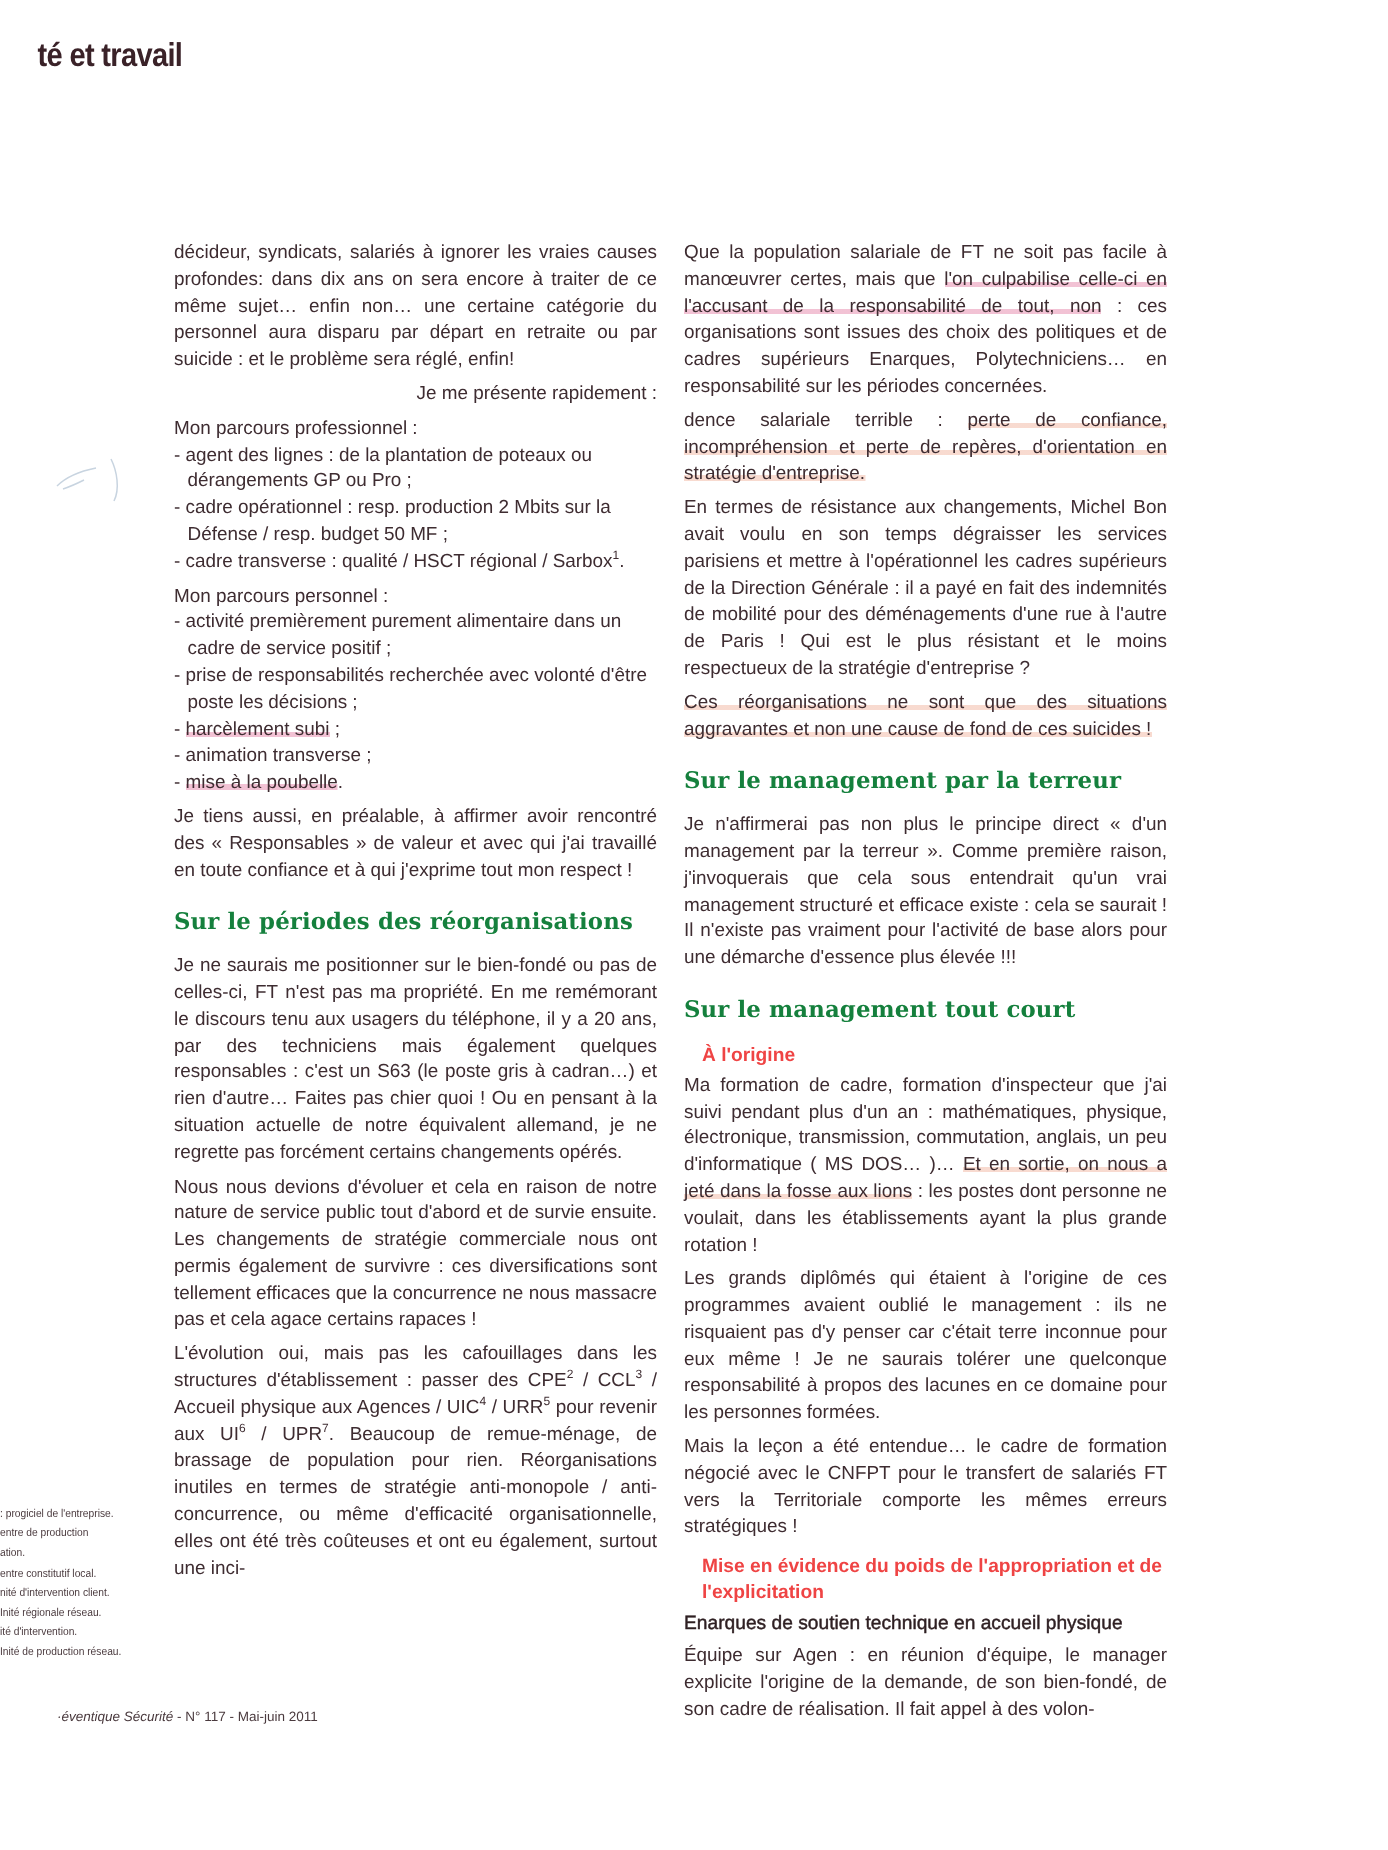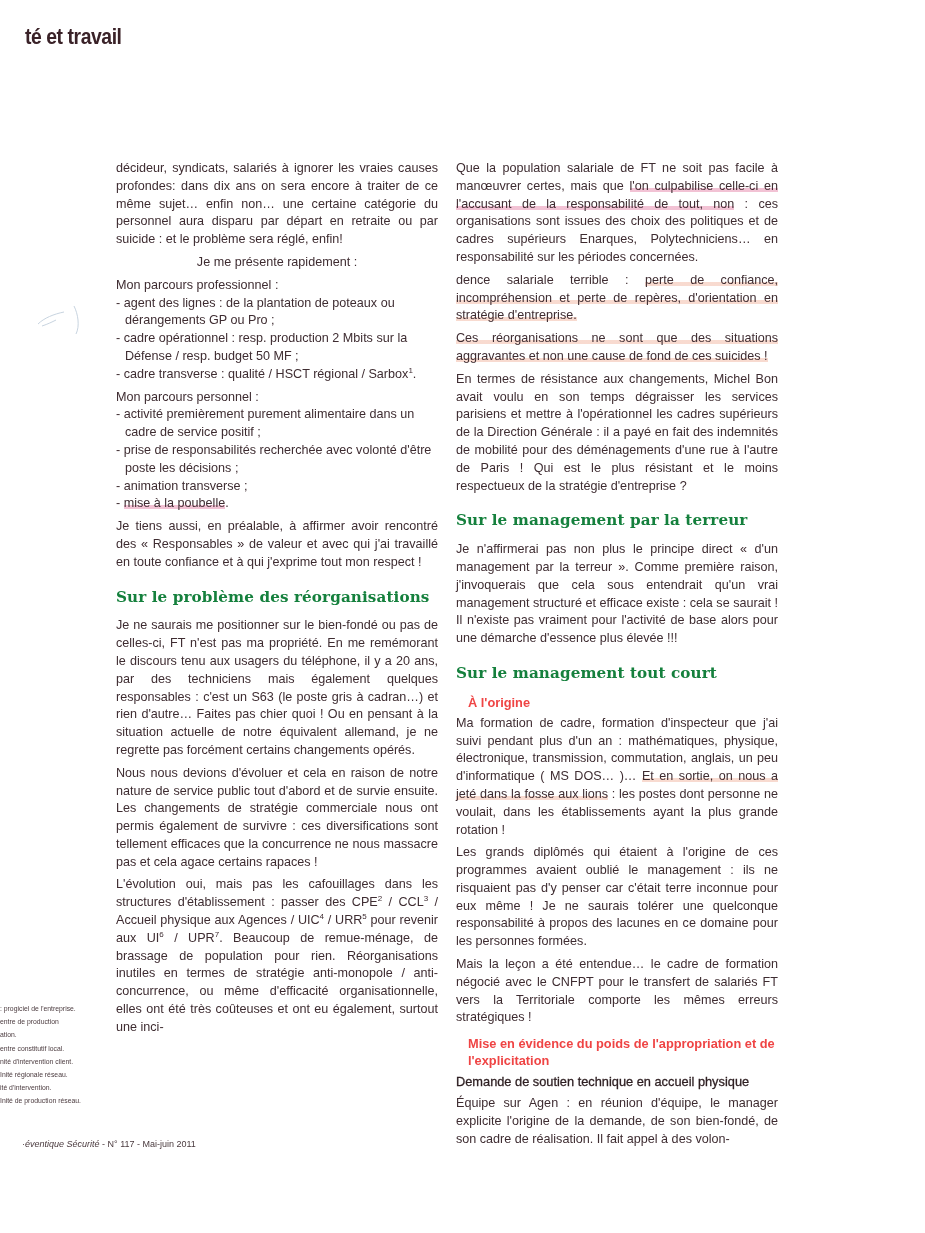--- a/index.html
+++ b/index.html
@@ -5,35 +5,35 @@
   html, body { margin: 0; padding: 0; background: #ffffff; }
   body { width: 925px; height: 1233px; position: relative; overflow: hidden;
          font-family: "Liberation Sans", "DejaVu Sans", sans-serif; color: #3e2c31; }
   .running-head { position: absolute; left: 25px; top: 24px; font-size: 22px; font-weight: bold;
                   letter-spacing: -0.5px; color: #3a2228; transform: scaleX(0.88); transform-origin: left top;
                   font-family: "Liberation Sans", sans-serif; }
   .col { position: absolute; top: 160px; width: 322px; font-size: 12.6px; line-height: 17.8px; }
   .col-left { left: 116px; }
   .col-right { left: 456px; }
   .col p { margin: 0 0 5px 0; text-align: justify; hyphens: manual; }
-  .col p.nojust { text-align: center; }
+  .col p.nojust { text-align: right; }
   .col ul { list-style: none; margin: 0 0 5px 0; padding: 0; }
   .col ul li { padding-left: 9px; text-indent: -9px; }
   .col ul li::before { content: "- "; }
   h2.section { font-family: "DejaVu Serif", "Liberation Serif", serif; font-weight: bold;
                font-size: 15.2px; color: #15803d; margin: 17px 0 11px 0; letter-spacing: 0.1px; }
   h3.sub { font-size: 12.8px; font-weight: bold; color: #ef4444; margin: 8px 0 4px 12px; line-height: 17px; }
   h4.subsub { font-size: 12.8px; font-weight: normal; color: #2e1f22; margin: 2px 0 4px 0; -webkit-text-stroke: 0.3px #2e1f22; }
   .hl { background: linear-gradient(transparent 62%, rgba(226,120,160,0.45) 62%, rgba(226,120,160,0.45) 90%, transparent 90%); }
   .hl-orange { background: linear-gradient(transparent 62%, rgba(235,150,120,0.35) 62%, rgba(235,150,120,0.35) 90%, transparent 90%); }
   sup { font-size: 8px; line-height: 0; }
   .footnotes { position: absolute; left: 0; top: 1002px; font-size: 7.6px; line-height: 13.2px; color: #4a3a3e;
                font-family: "Liberation Sans", sans-serif; transform: scaleX(0.9); transform-origin: left top; }
   .footnotes div { white-space: nowrap; }
-  .footer { position: absolute; left: 22px; top: 1139px; font-size: 9px; color: #4a3a3e; }
+  .footer { position: absolute; left: 38px; top: 1139px; font-size: 9px; color: #4a3a3e; }
   .footer .mag { font-style: italic; }
   .pencil { position: absolute; left: 34px; top: 300px; width: 60px; height: 40px; }
 </style>
 </head>
 <body>
 
 <div class="running-head">té et travail</div>
 
 <svg class="pencil" viewBox="0 0 60 40">
   <path d="M4 24 C10 18, 20 14, 30 12 M8 26 C14 24, 18 22, 22 20 M40 6 C44 14, 46 26, 42 34" stroke="#c8d4e0" stroke-width="1" fill="none"></path>
@@ -50,50 +50,51 @@
       <li>cadre opérationnel : resp. production 2 Mbits sur la Défense / resp. budget 50 MF ;</li>
       <li><span>cadre transverse : qualité / HSCT régional / Sarbox</span><sup>1</sup><span>.</span></li>
     </ul>
   </div>
 
   <div>
     <div>Mon parcours personnel :</div>
     <ul>
       <li>activité premièrement purement alimentaire dans un cadre de service positif ;</li>
       <li>prise de responsabilités recherchée avec volonté d'être poste les décisions ;</li>
+      <li><span class="hl">harcèlement subi</span><span> ;</span></li>
       <li>animation transverse ;</li>
       <li><span class="hl">mise à la poubelle</span><span>.</span></li>
     </ul>
   </div>
 
   <p>Je tiens aussi, en préalable, à affirmer avoir rencontré des « Responsables » de valeur et avec qui j'ai travaillé en toute confiance et à qui j'exprime tout mon respect !</p>
 
-  <h2 class="section">Sur le problème des réorganisations</h2>
+  <h2 class="section">Sur le périodes des réorganisations</h2>
   <p>Je ne saurais me positionner sur le bien-fondé ou pas de celles-ci, FT n'est pas ma propriété. En me remémorant le discours tenu aux usagers du téléphone, il y a 20 ans, par des techniciens mais également quelques responsables : c'est un S63 (le poste gris à cadran…) et rien d'autre… Faites pas chier quoi ! Ou en pensant à la situation actuelle de notre équivalent allemand, je ne regrette pas forcément certains changements opérés.</p>
   <p>Nous nous devions d'évoluer et cela en raison de notre nature de service public tout d'abord et de survie ensuite. Les changements de stratégie commerciale nous ont permis également de survivre : ces diversifications sont tellement efficaces que la concurrence ne nous massacre pas et cela agace certains rapaces !</p>
   <p><span>L'évolution oui, mais pas les cafouillages dans les structures d'établissement : passer des CPE</span><sup>2</sup><span> / CCL</span><sup>3</sup><span> / Accueil physique aux Agences / UIC</span><sup>4</sup><span> / URR</span><sup>5</sup><span> pour revenir aux UI</span><sup>6</sup><span> / UPR</span><sup>7</sup><span>. Beaucoup de remue-ménage, de brassage de population pour rien. Réorganisations inutiles en termes de stratégie anti-monopole / anti-concurrence, ou même d'efficacité organisationnelle, elles ont été très coûteuses et ont eu également, surtout une inci-</span></p>
 </div>
 
 <div class="col col-right">
   <p><span>Que la population salariale de FT ne soit pas facile à manœuvrer certes, mais que </span><span class="hl">l'on culpabilise celle-ci en l'accusant de la responsabilité de tout, non</span><span> : ces organisations sont issues des choix des politiques et de cadres supérieurs Enarques, Polytechniciens… en responsabilité sur les périodes concernées.</span></p>
   <p><span>dence salariale terrible : </span><span class="hl-orange">perte de confiance, incompréhension et perte de repères, d'orientation en stratégie d'entreprise.</span></p>
+  <p>En termes de résistance aux changements, Michel Bon avait voulu en son temps dégraisser les services parisiens et mettre à l'opérationnel les cadres supérieurs de la Direction Générale : il a payé en fait des indemnités de mobilité pour des déménagements d'une rue à l'autre de Paris ! Qui est le plus résistant et le moins respectueux de la stratégie d'entreprise ?</p>
   <p><span class="hl-orange">Ces réorganisations ne sont que des situations aggravantes et non une cause de fond de ces suicides !</span></p>
-  <p>En termes de résistance aux changements, Michel Bon avait voulu en son temps dégraisser les services parisiens et mettre à l'opérationnel les cadres supérieurs de la Direction Générale : il a payé en fait des indemnités de mobilité pour des déménagements d'une rue à l'autre de Paris ! Qui est le plus résistant et le moins respectueux de la stratégie d'entreprise ?</p>
 
   <h2 class="section">Sur le management par la terreur</h2>
   <p>Je n'affirmerai pas non plus le principe direct « d'un management par la terreur ». Comme première raison, j'invoquerais que cela sous entendrait qu'un vrai management structuré et efficace existe : cela se saurait ! Il n'existe pas vraiment pour l'activité de base alors pour une démarche d'essence plus élevée !!!</p>
 
   <h2 class="section">Sur le management tout court</h2>
   <h3 class="sub">À l'origine</h3>
   <p><span>Ma formation de cadre, formation d'inspecteur que j'ai suivi pendant plus d'un an : mathématiques, physique, électronique, transmission, commutation, anglais, un peu d'informatique ( MS DOS… )… </span><span class="hl-orange">Et en sortie, on nous a jeté dans la fosse aux lions</span><span> : les postes dont personne ne voulait, dans les établissements ayant la plus grande rotation !</span></p>
   <p>Les grands diplômés qui étaient à l'origine de ces programmes avaient oublié le management : ils ne risquaient pas d'y penser car c'était terre inconnue pour eux même ! Je ne saurais tolérer une quelconque responsabilité à propos des lacunes en ce domaine pour les personnes formées.</p>
   <p>Mais la leçon a été entendue… le cadre de formation négocié avec le CNFPT pour le transfert de salariés FT vers la Territoriale comporte les mêmes erreurs stratégiques !</p>
 
   <h3 class="sub">Mise en évidence du poids de l'appropriation et de l'explicitation</h3>
-  <h4 class="subsub">Demande de soutien technique en accueil physique</h4>
+  <h4 class="subsub">Enarques de soutien technique en accueil physique</h4>
   <p>Équipe sur Agen : en réunion d'équipe, le manager explicite l'origine de la demande, de son bien-fondé, de son cadre de réalisation. Il fait appel à des volon-</p>
 </div>
 
 <div class="footnotes">
   <div>: progiciel de l'entreprise.</div>
   <div>entre de production</div>
   <div>ation.</div>
   <div>entre constitutif local.</div>
   <div>nité d'intervention client.</div>
   <div>Inité régionale réseau.</div>

